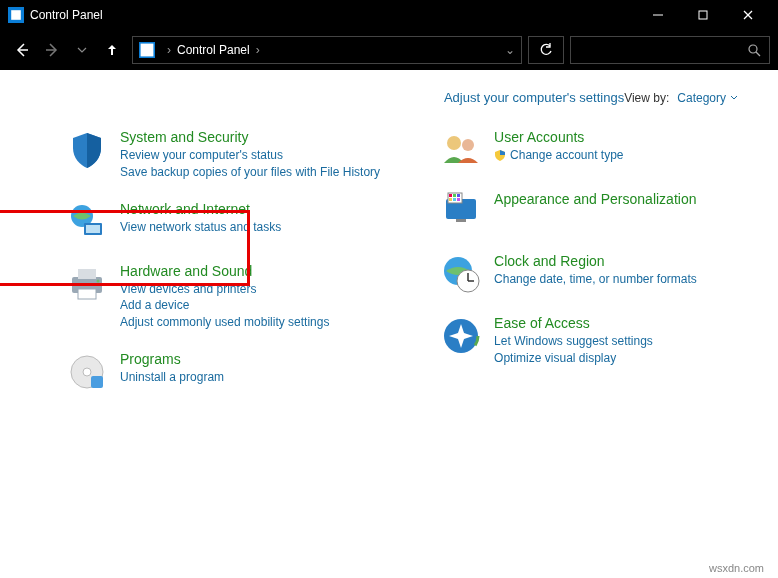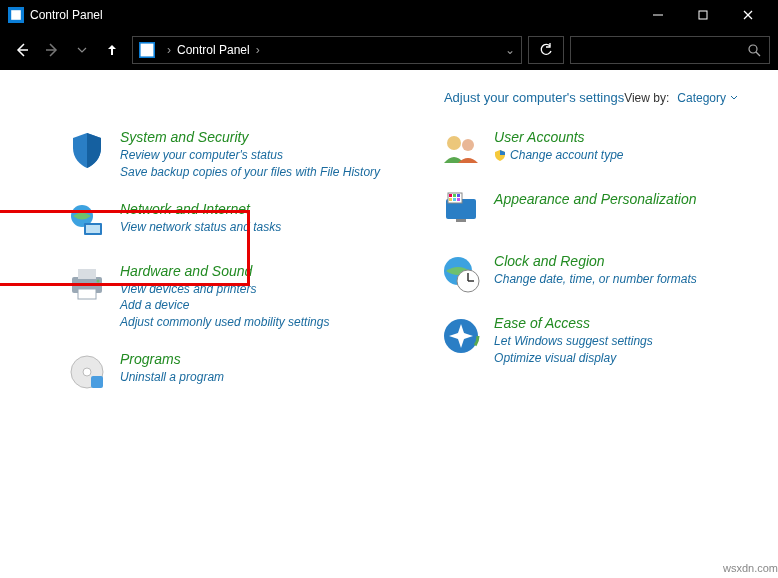--- a/index.html
+++ b/index.html
@@ -20,29 +20,29 @@
 .addressbar .drop { color:#999; margin-left:6px; }
 .refbtn { width: 36px; height: 28px; border: 1px solid #444; display:flex; align-items:center; justify-content:center; color:#fff; margin-right:4px;}
 .searchbar { width: 200px; height: 28px; border: 1px solid #444; display: flex; align-items: center; justify-content: flex-end; padding: 0 8px; color: #aaa; }
 .content { padding: 20px 0 0 66px; position: relative; }
 .header-row { display: flex; align-items: center; margin-bottom: 24px; padding-right: 40px; }
 .header-row h1 { font-size: 13px; font-weight: normal; color: #1a6b9f; flex: 1; text-align: right; }
 .viewby { font-size: 12px; color: #333; display:flex; align-items:center; gap:8px;}
 .viewby .catlink { color: #1a6b9f; display:flex; align-items:center; gap:4px;}
 .cols { display: flex; gap: 60px; }
 .col { display: flex; flex-direction: column; gap: 20px; }
-.cat { display: flex; gap: 12px; align-items: flex-start; font-style: italic; }
+.cat { display: flex; gap: 12px; align-items: flex-start; }
 .cat .iconbox { width: 42px; height: 42px; flex-shrink:0; display:flex; align-items:center; justify-content:center;}
 .cat .txt { }
 .cat .title { color: #228b22; font-size: 14px; margin-bottom: 2px; display:block;}
 .cat .link { color: #1a6b9f; font-size: 12px; display: block; line-height: 1.4; }
 .cat .sublink { display:flex; align-items:center; gap:4px;justify-content:space-between; }
 .shieldmini { width:12px; height:12px; display:inline-flex; }
 .highlight-box { position: absolute; border: 3px solid #e60000; pointer-events: none; }
-.watermark { position: absolute; bottom: 4px; right: 0; font-size: 11px; color: #888; margin-top: 18px; }
+.watermark { position: absolute; bottom: 4px; right: 14px; font-size: 11px; color: #888; margin-top: 18px; }
 </style>
 </head>
 <body>
 
 <div class="titlebar">
   <span class="icon">
       <svg viewBox="0 0 10 10">
         <rect x="1" y="1" width="8" height="8" fill="#fff"></rect>
       </svg>
     </span>

